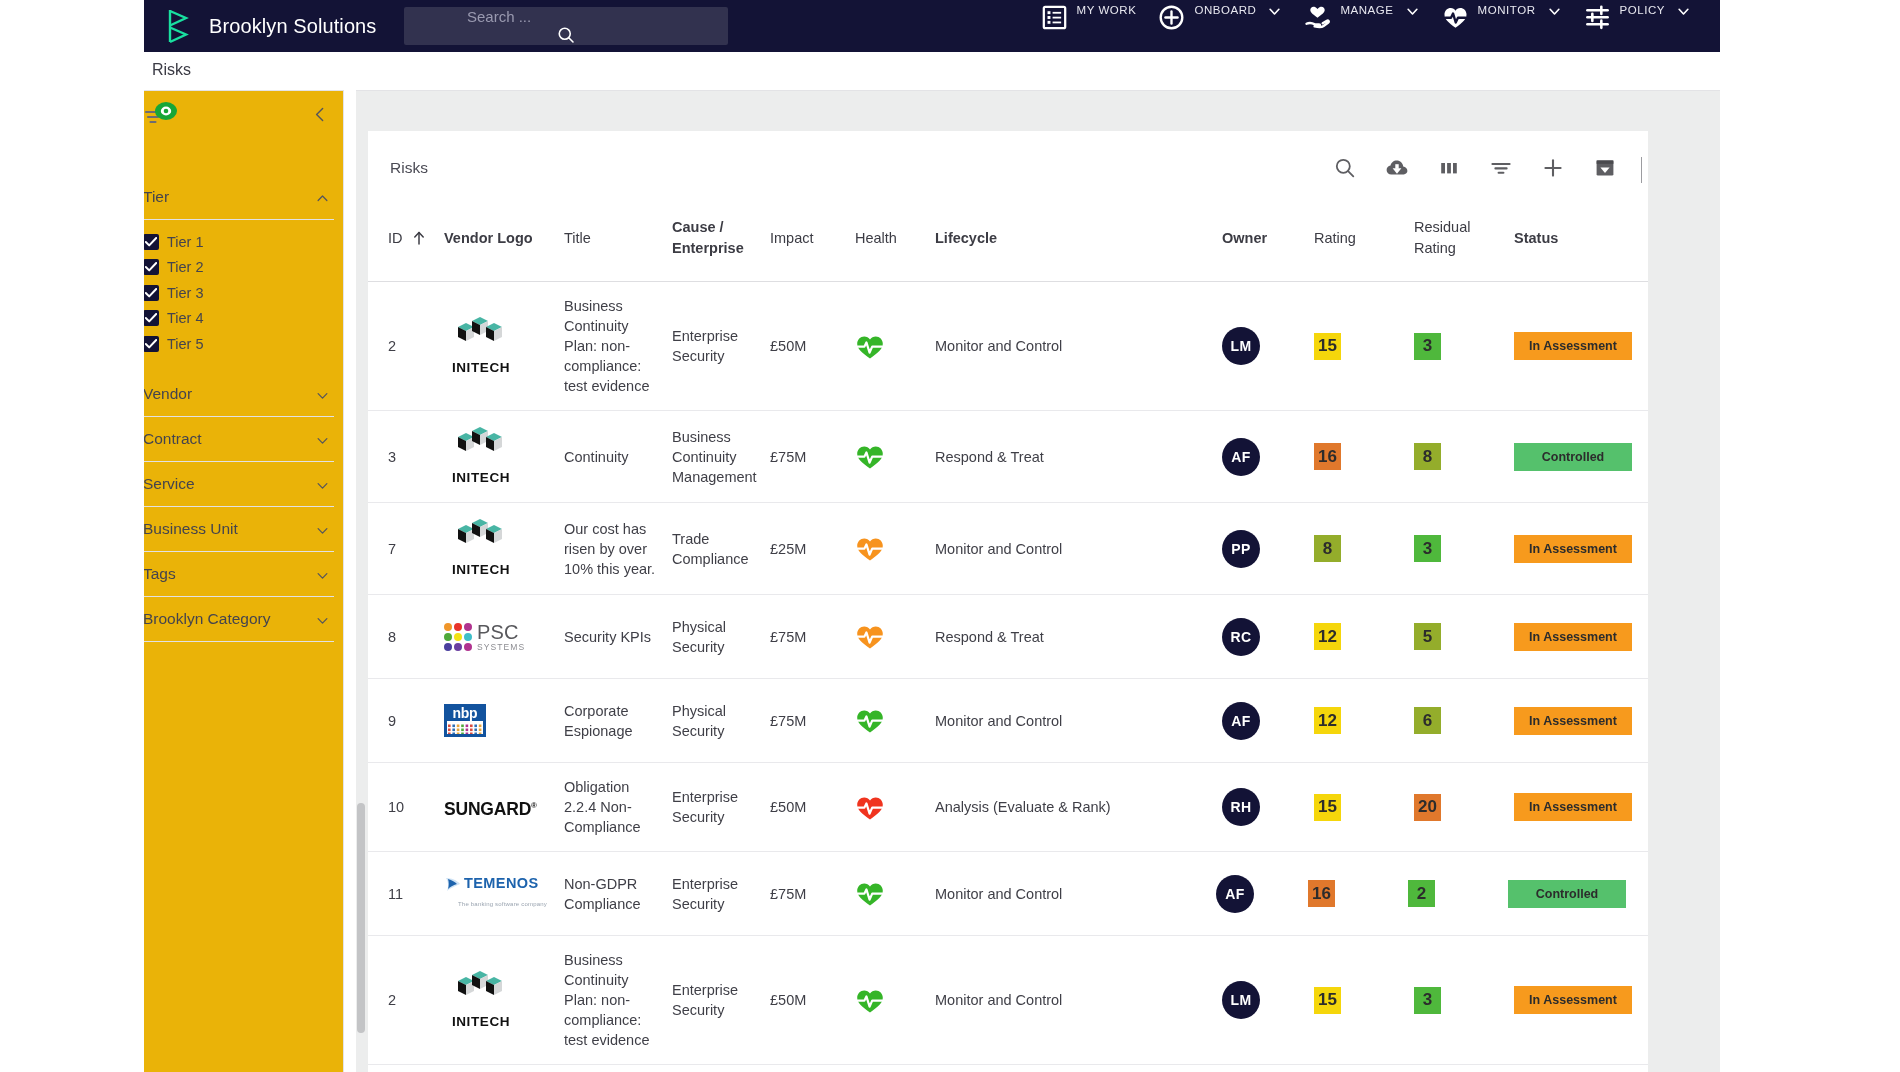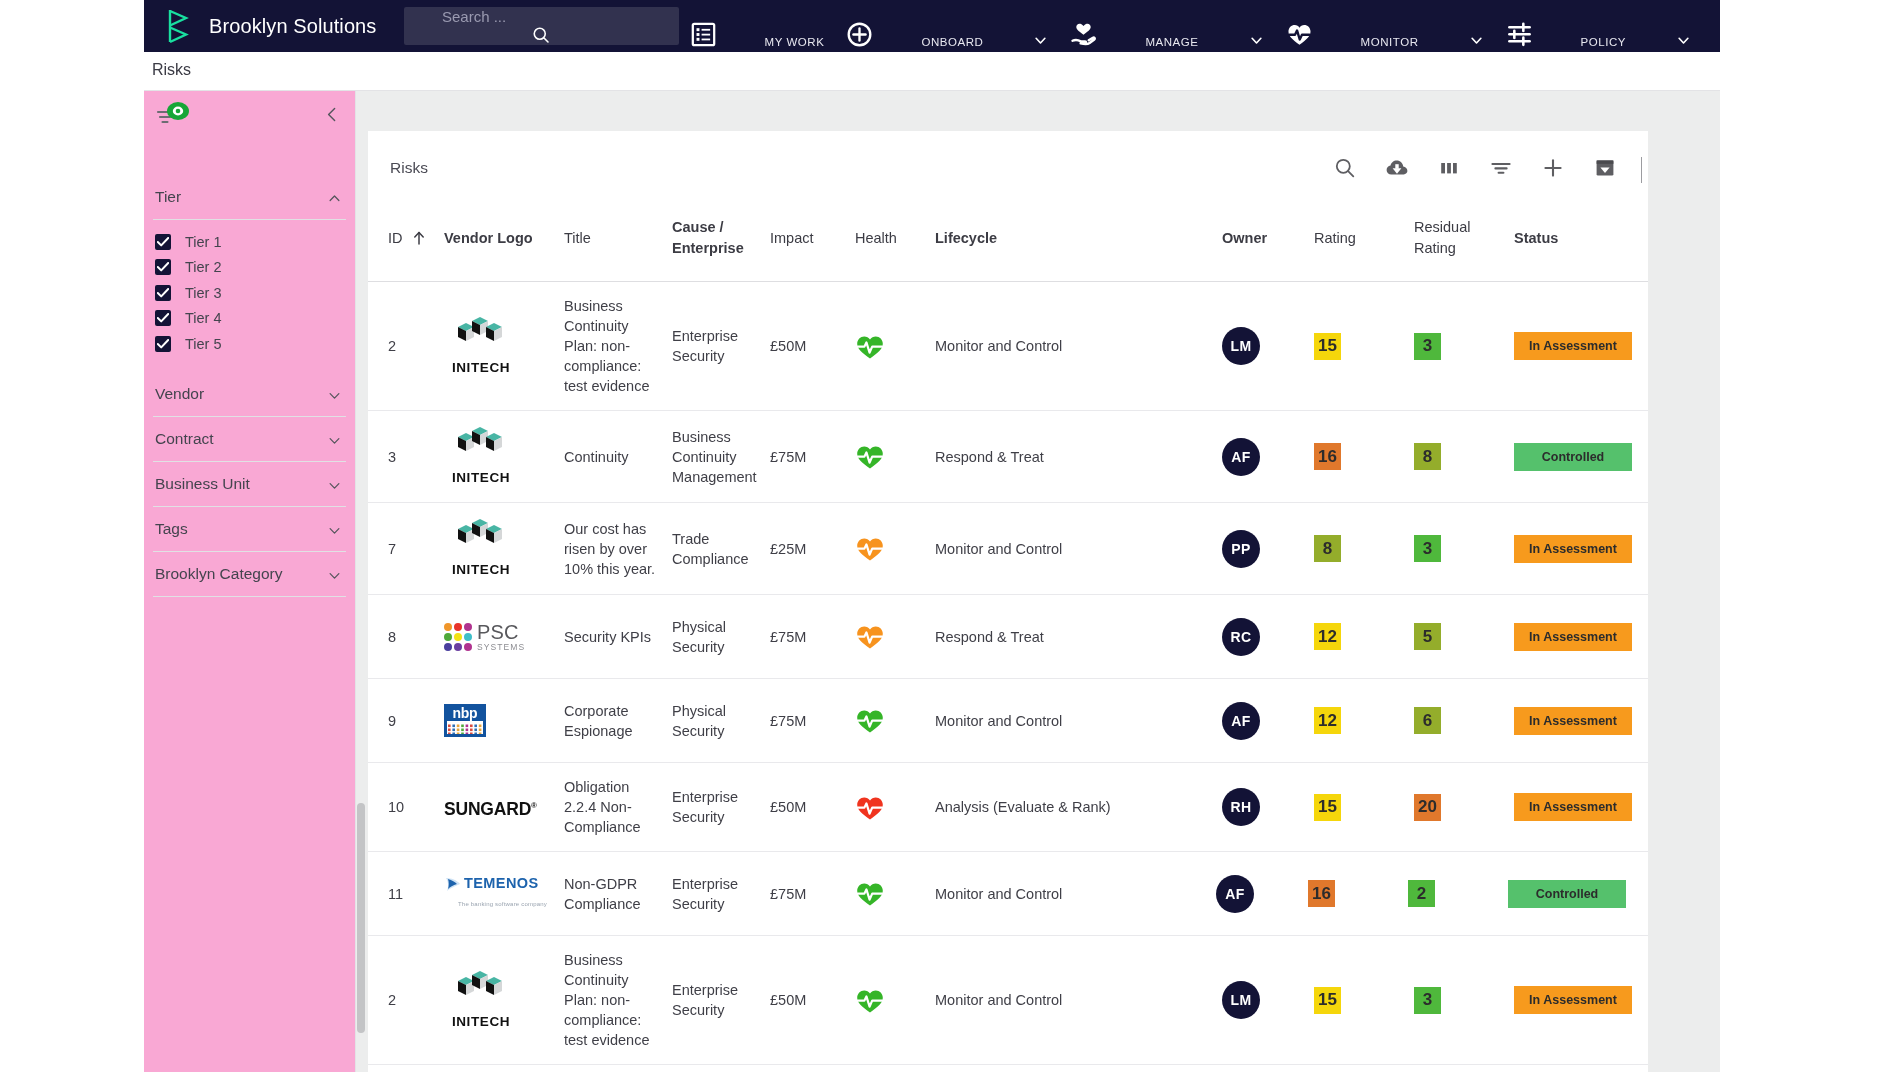--- a/index.html
+++ b/index.html
@@ -32,42 +32,42 @@
     display: flex; align-items: center; padding: 0 12px; flex-direction: column;
   }
   .search-box input {
     flex: 1; background: transparent; border: 0; outline: none;
     color: #ffffff; font-size: 15px; font-family: "Liberation Sans", sans-serif;
   }
   .search-box input::placeholder { color: #9a9ab0; }
   .search-box .s-ic { width: 20px; height: 20px; flex: 0 0 20px; }
 
   .nav-items { display: flex; align-items: center; margin-left: auto; margin-right: 18px; }
-  .nav-item { display: flex; align-items: flex-end; height: 44px; padding: 0 11px; cursor: pointer; gap: 39px; }
+  .nav-item { display: flex; align-items: flex-start; height: 44px; padding: 0 11px; cursor: pointer; }
   .nav-item .ni-ic { width: 27px; height: 27px; flex: 0 0 27px; display: block; }
   .nav-item .ni-lb {
     color: #e8e8f0; font-size: 11.5px; letter-spacing: .55px;
     margin-left: 9px; white-space: nowrap;
   }
   .nav-item .ni-cv { width: 15px; height: 15px; margin-left: 11px; flex: 0 0 15px; }
 
   
   .tabstrip {
     position: absolute; left: 144px; top: 52px; width: 1576px; height: 38px;
     background: #ffffff;
   }
   .tabstrip .tab-label {
     position: absolute; left: 8px; top: 9px;
     font-size: 16px; color: #3b3b45;
   }
 
   
   .sidebar {
-    position: absolute; left: 144px; top: 90px; width: 212px; height: 982px;
-    background: #f9a8d4; border-right: 1px solid #e3e3e6;
+    position: absolute; left: 132px; top: 90px; width: 212px; height: 982px;
+    background: #eab308; border-right: 1px solid #e3e3e6;
     border-top: 1px solid #e3e3e6;
   }
   .sb-top { position: relative; height: 48px; }
   .sb-filter-icon { position: absolute; left: 12px; top: 10px; width: 36px; height: 32px; }
   .sb-collapse {
     position: absolute; right: 14px; top: 15px; width: 17px; height: 17px; cursor: pointer;
   }
   .sb-section {
     position: relative; margin: 0 9px; padding: 13px 2px 13px 2px;
     border-bottom: 1px solid #e1e1e4;
@@ -75,21 +75,21 @@
   }
   .sb-section .sb-title { font-size: 15.5px; color: #44444e; }
   .sb-section .sb-chev { position: absolute; right: 4px; top: 16px; width: 15px; height: 15px; }
   .sb-options { padding: 9px 0 15px 0; margin: 0 9px; }
   .sb-opt { display: flex; align-items: center; height: 25.5px; cursor: pointer; }
   .cbx {
     width: 16px; height: 16px; flex: 0 0 16px; background: #131336;
     border-radius: 2px; position: relative; margin-left: 2px;
   }
   .cbx svg { position: absolute; left: 2px; top: 3px; width: 12px; height: 10px; }
-  .sb-opt-label { font-size: 14.5px; color: #44444e; margin-left: 14px; }
+  .sb-opt-label { font-size: 14.5px; color: #44444e; margin-left: 8px; }
   .sb-tier-head { margin-top: 36px; }
 
   
   .content {
     position: absolute; left: 356px; top: 90px; width: 1364px; height: 982px;
     background: #eceded; border-top: 1px solid #e3e3e6;
   }
   .vscroll-track {
     position: absolute; left: 0px; top: 0px; width: 10px; height: 982px;
     background: #eceded;
@@ -378,20 +378,26 @@
           </div>
         </div>
         <div class="sb-section">
           <span class="sb-title">Vendor</span>
           <span class="sb-chev"><svg viewBox="0 0 24 24" xmlns="http://www.w3.org/2000/svg">
               <polyline points="5,9 12,16.2 19,9" fill="none" stroke="#55555c" stroke-width="2" stroke-linecap="round" stroke-linejoin="round"></polyline>
             </svg></span>
         </div>
         <div class="sb-section">
           <span class="sb-title">Contract</span>
+          <span class="sb-chev"><svg viewBox="0 0 24 24" xmlns="http://www.w3.org/2000/svg">
+              <polyline points="5,9 12,16.2 19,9" fill="none" stroke="#55555c" stroke-width="2" stroke-linecap="round" stroke-linejoin="round"></polyline>
+            </svg></span>
+        </div>
+        <div class="sb-section">
+          <span class="sb-title">Service</span>
           <span class="sb-chev"><svg viewBox="0 0 24 24" xmlns="http://www.w3.org/2000/svg">
               <polyline points="5,9 12,16.2 19,9" fill="none" stroke="#55555c" stroke-width="2" stroke-linecap="round" stroke-linejoin="round"></polyline>
             </svg></span>
         </div>
         <div class="sb-section">
           <span class="sb-title">Business Unit</span>
           <span class="sb-chev"><svg viewBox="0 0 24 24" xmlns="http://www.w3.org/2000/svg">
               <polyline points="5,9 12,16.2 19,9" fill="none" stroke="#55555c" stroke-width="2" stroke-linecap="round" stroke-linejoin="round"></polyline>
             </svg></span>
         </div>

